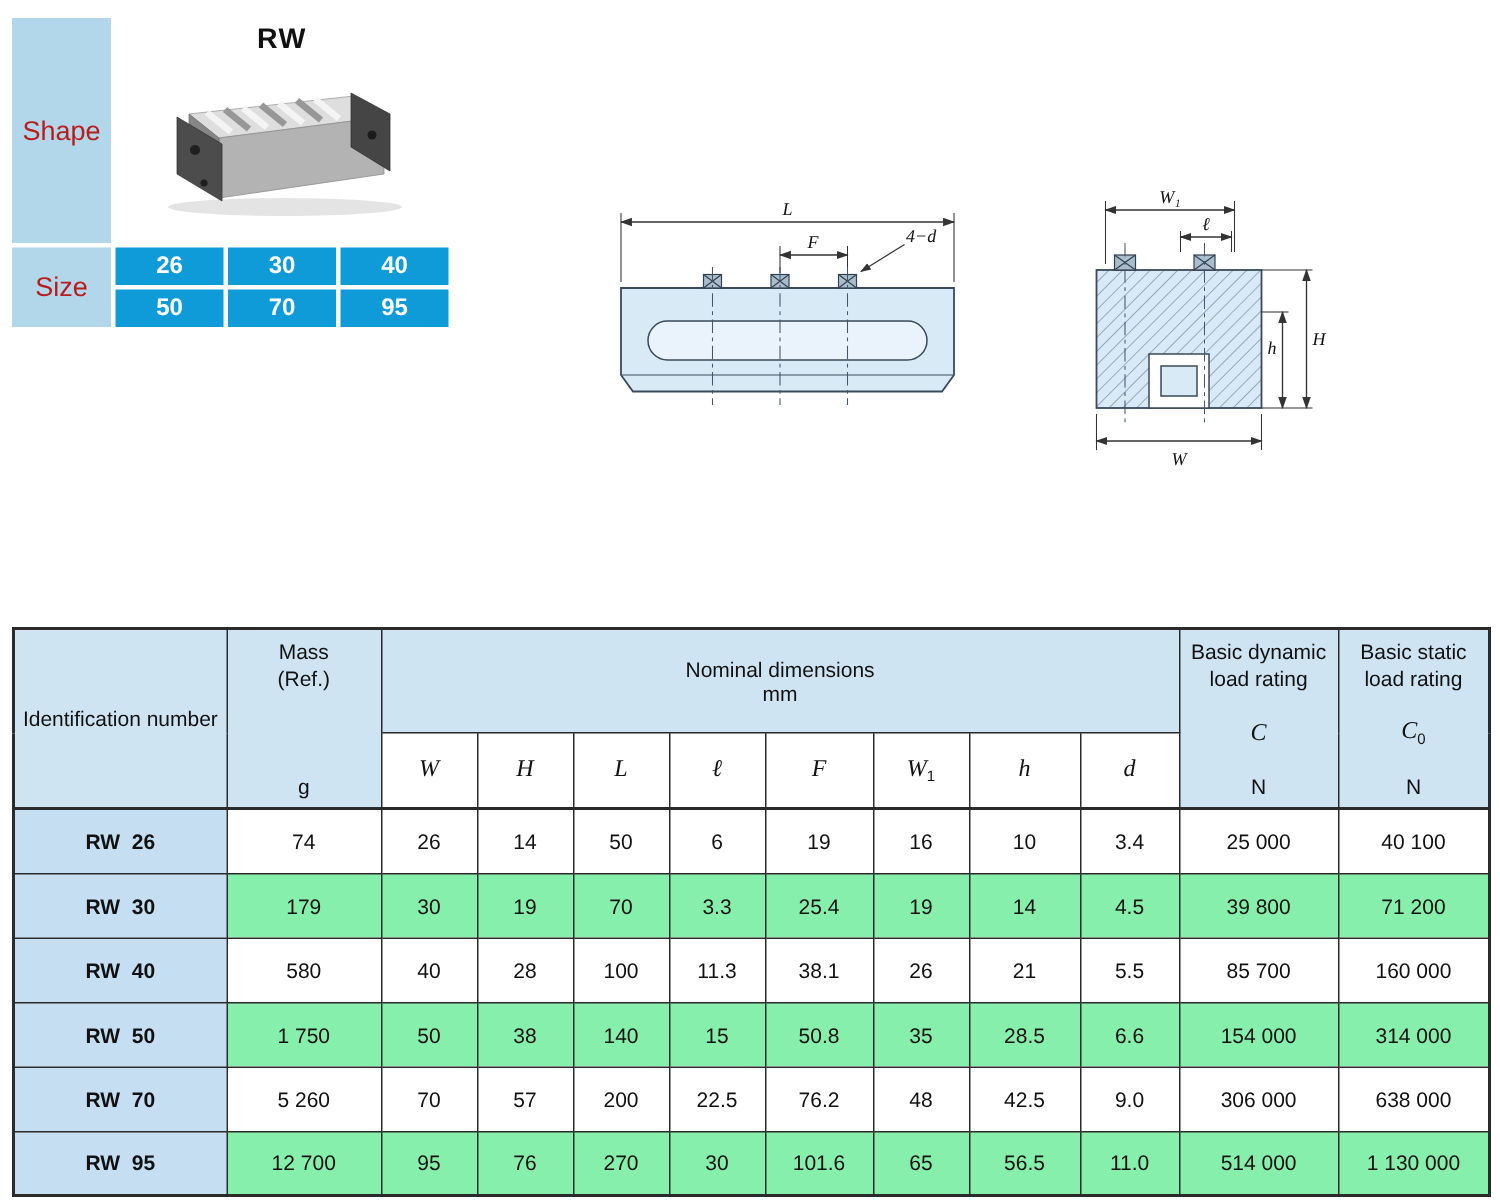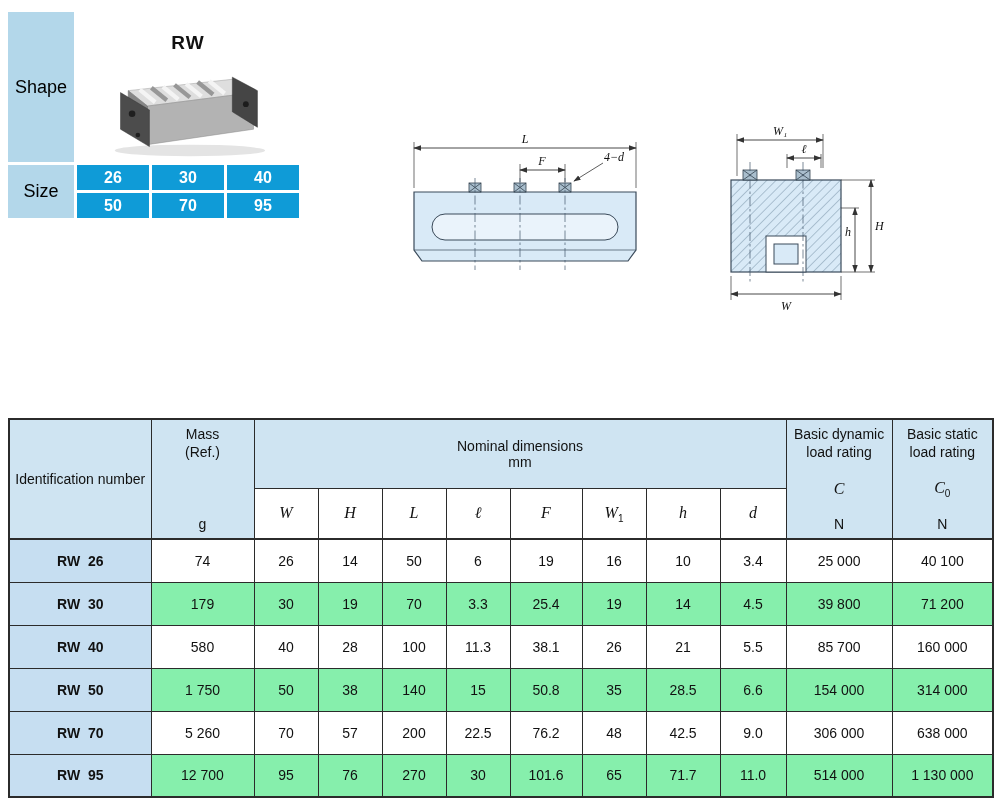--- a/index.html
+++ b/index.html
@@ -5,23 +5,23 @@
   html,body{margin:0;padding:0;}
   body{
     width:1000px;height:801px;position:relative;background:#fff;
     font-family:"Liberation Sans",sans-serif;color:#111;overflow:hidden;
   }
 
   
   .shape-panel{position:absolute;left:8px;top:12px;display:grid;
     grid-template-columns:66px 222px;grid-template-rows:150px 53px;gap:3px;}
   .cell-label{background:#b3d7ea;display:flex;align-items:center;justify-content:center;
-    font-size:18px;color:#000000;}
+    font-size:18px;color:#b91c1c;}
   .image-cell{background:#fff;display:flex;flex-direction:column;align-items:center;}
-  .rw-title{font-weight:bold;font-size:19px;letter-spacing:1px;margin-top:20px;}
+  .rw-title{font-weight:bold;font-size:19px;letter-spacing:1px;margin-top:4px;}
   .size-grid{display:grid;grid-template-columns:repeat(3,1fr);grid-template-rows:1fr 1fr;gap:3px;}
   .size-cell{background:#0f9bd7;color:#fff;font-weight:bold;font-size:16px;
     display:flex;align-items:center;justify-content:center;}
 
   
   .side-view{position:absolute;left:400px;top:130px;}
   .end-view{position:absolute;left:703px;top:124px;}
   .dimtext{font-family:"Liberation Serif",serif;font-style:italic;font-size:12px;fill:#111;}
 
   
@@ -321,19 +321,19 @@
     </tr>
     <tr class="alt">
       <th>RW  95</th>
       <td>12 700</td>
       <td>95</td>
       <td>76</td>
       <td>270</td>
       <td>30</td>
       <td>101.6</td>
       <td>65</td>
-      <td>71.7</td>
+      <td>56.5</td>
       <td>11.0</td>
       <td>514 000</td>
       <td>1 130 000</td>
     </tr>
   </tbody>
 </table>
 
 </body></html>

